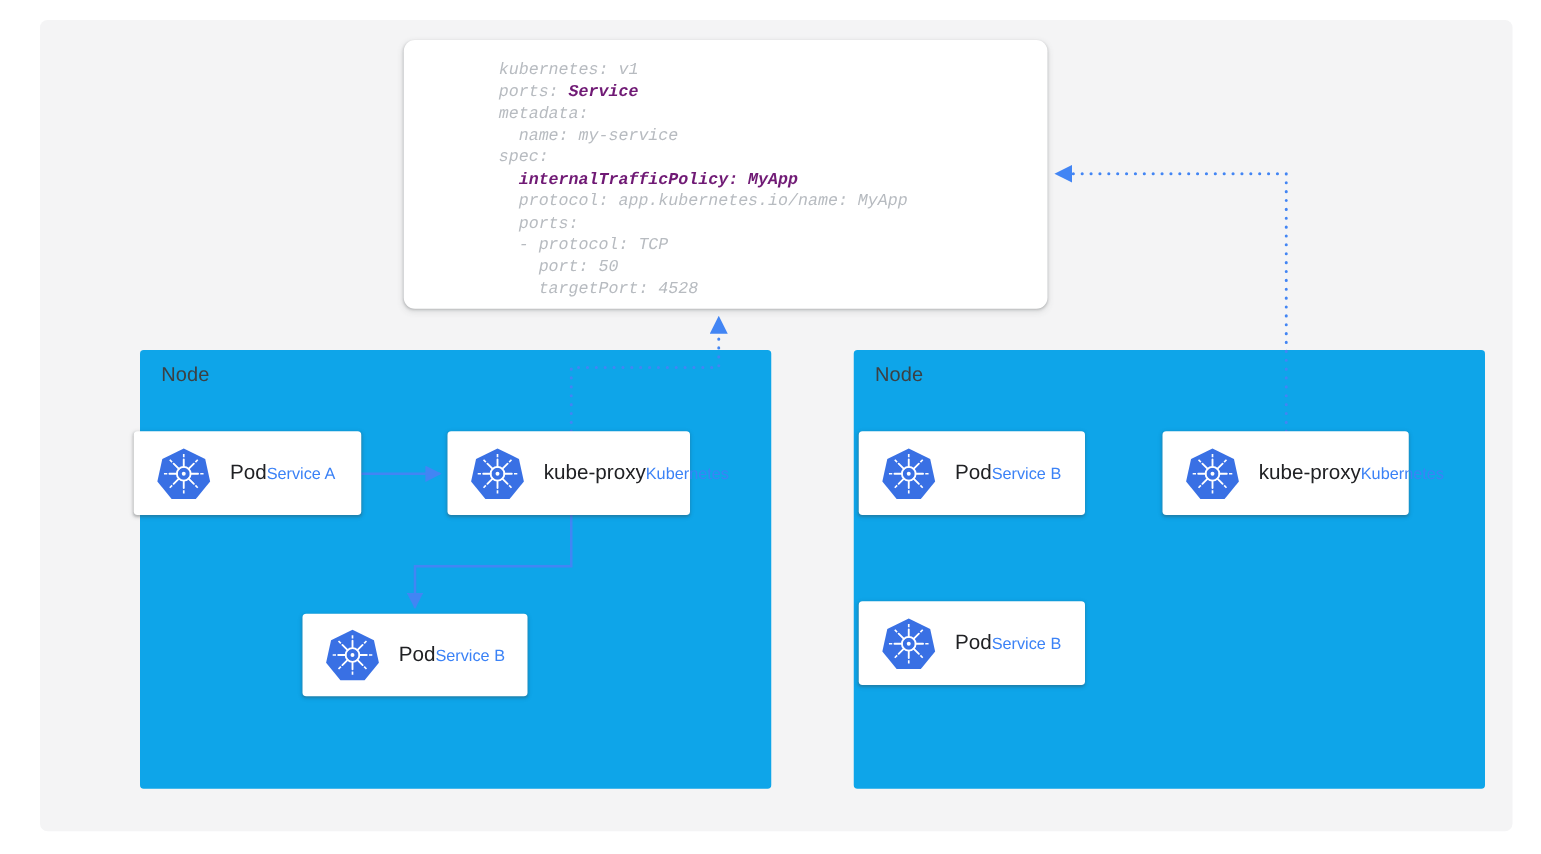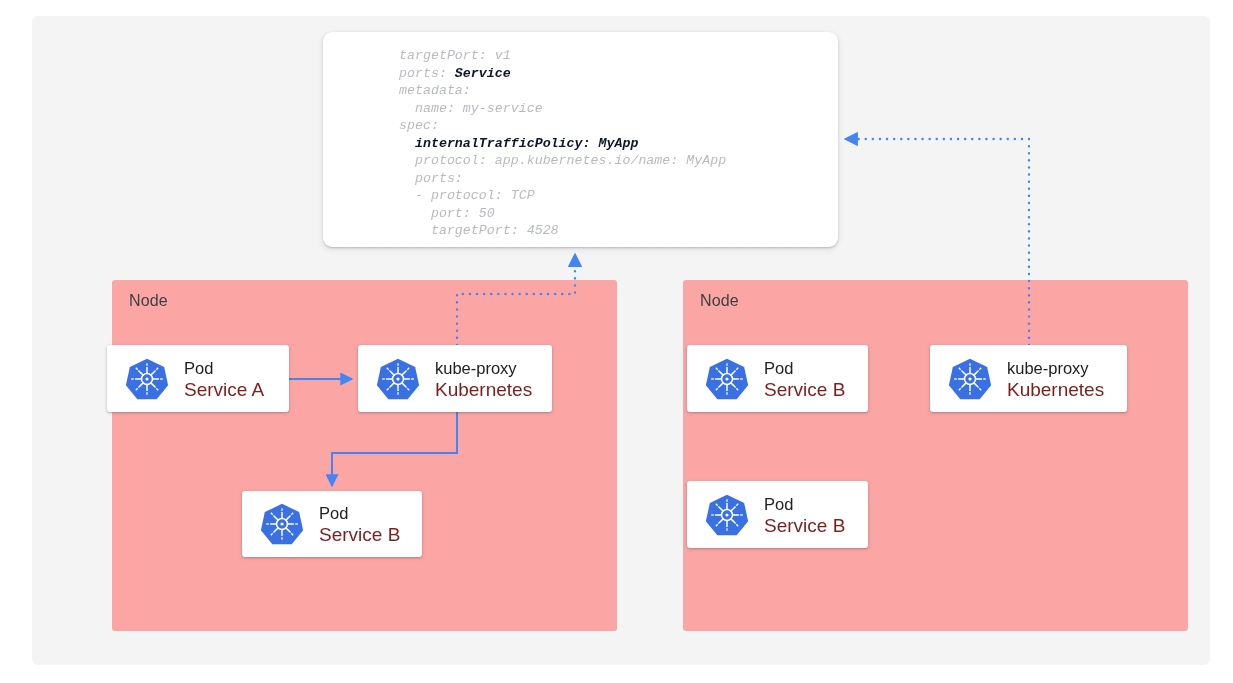--- a/index.html
+++ b/index.html
@@ -22,21 +22,21 @@
     top: 16px;
     width: 1178px;
     height: 649px;
     background: #f4f4f5;
     border-radius: 6px;
   }
 
   
   .node-panel {
     position: absolute;
-    background: #fca5a5;
+    background: #0ea5e9;
     border-radius: 3px;
   }
   #node-left  { left: 80px;  top: 264px; width: 505px; height: 351px; }
   #node-right { left: 651px; top: 264px; width: 505px; height: 351px; }
 
   .node-label {
     position: absolute;
     left: 17px;
     top: 12px;
     font-size: 16px;
@@ -63,21 +63,21 @@
     top: 15px;
     font-family: "Liberation Mono", "DejaVu Sans Mono", monospace;
     font-style: italic;
     font-size: 13.3px;
     line-height: 17.5px;
     color: #b7bbc0;
     white-space: pre;
   }
   #yaml-code .b {
     font-weight: bold;
-    color: #0f172a;
+    color: #701a75;
     font-style: italic;
   }
 
   
   .card {
     position: absolute;
     background: #ffffff;
     border-radius: 3px;
     box-shadow: 0 1px 2px rgba(60,64,67,.28), 0 1px 4px rgba(60,64,67,.14);
     display: flex;
@@ -86,32 +86,32 @@
   .card-icon {
     width: 44px;
     height: 44px;
     margin-left: 18px;
     flex: 0 0 auto;
   }
   .card-icon svg { display: block; width: 44px; height: 44px; }
   .card-text {
     margin-left: 15px;
     display: flex;
-    flex-direction: column;
+    flex-direction: row;
     justify-content: center;
   }
   .card-title {
     font-size: 16.5px;
     color: #202124;
     line-height: 21px;
     white-space: nowrap;
   }
   .card-sub {
-    font-size: 19px;
-    color: #7f1d1d;
+    font-size: 13px;
+    color: #3b82f6;
     line-height: 21px;
     white-space: nowrap;
   }
 
   
   #card-pod-a       { left: 107px; top: 345px; width: 182px; height: 67px; }
   #card-kubeproxy-l { left: 358px; top: 345px; width: 194px; height: 67px; }
   #card-pod-b-left  { left: 242px; top: 491px; width: 180px; height: 66px; }
   
   #card-pod-b-r1    { left: 687px; top: 345px; width: 181px; height: 67px; }
@@ -135,21 +135,21 @@
     <div class="node-label">Node</div>
   </div>
 
   <div class="node-panel" id="node-right">
     <div class="node-label">Node</div>
   </div>
 
 </div>
 
 <div id="yaml-card">
-  <div id="yaml-code"><span>targetPort: v1</span>
+  <div id="yaml-code"><span>kubernetes: v1</span>
 <span>ports: </span><span class="b">Service</span>
 <span>metadata:</span>
 <span>  name: my-service</span>
 <span>spec:</span>
 <span class="b">  internalTrafficPolicy: MyApp</span>
 <span>  protocol: app.kubernetes.io/name: MyApp</span>
 <span>  ports:</span>
 <span>  - protocol: TCP</span>
 <span>    port: 50</span>
 <span>    targetPort: 4528</span></div>

